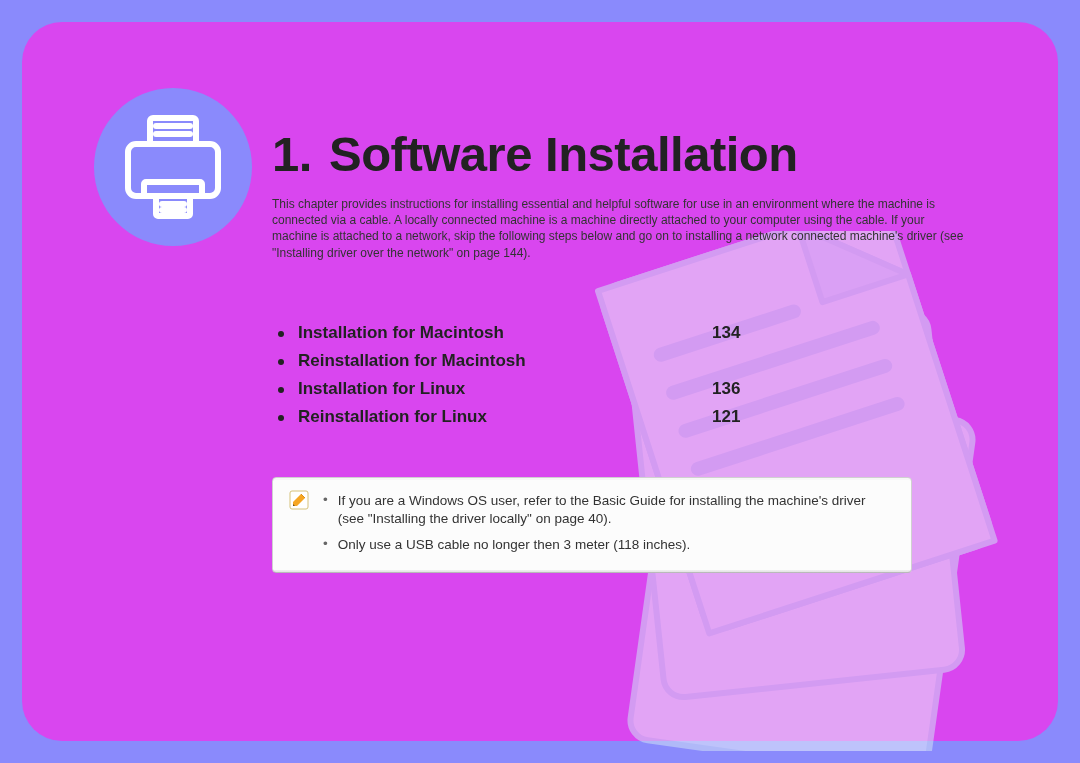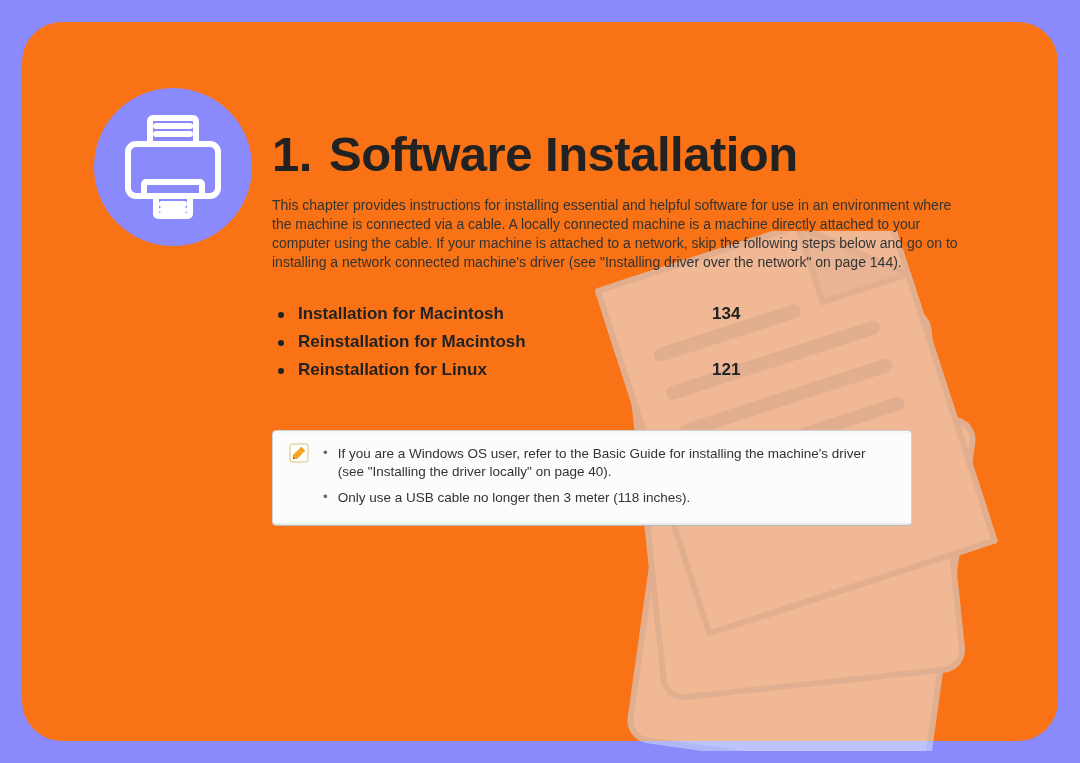--- a/index.html
+++ b/index.html
@@ -10,21 +10,21 @@
     background: #8a8afc;
     position: relative;
     overflow: hidden;
   }
   .page {
     position: absolute;
     left: 22px;
     right: 22px;
     top: 22px;
     bottom: 22px;
-    background: #f97316;
+    background: #d946ef;
     border-radius: 40px;
     padding: 0;
   }
 
   .printer-badge {
     position: absolute;
     left: 72px;
     top: 66px;
     width: 158px;
     height: 158px;
@@ -41,24 +41,24 @@
   h1 {
     font-size: 49px;
     font-weight: 700;
     color: #222;
     letter-spacing: -0.5px;
     margin-bottom: 14px;
   }
   .chnum { margin-right: 4px; }
 
   .intro {
-    font-size: 14px;
+    font-size: 12px;
     line-height: 1.35;
     color: #333;
-    margin-bottom: 28px;
+    margin-bottom: 58px;
   }
 
   .toc {
     list-style: none;
     margin-left: 6px;
     margin-bottom: 46px;
   }
   .toc li {
     display: flex;
     align-items: center;
@@ -173,20 +173,26 @@
       <li>
         <span class="bullet"></span>
         <span class="label">Installation for Macintosh</span>
         <span class="gap"></span>
         <span class="page-num">134</span>
       </li>
       <li>
         <span class="bullet"></span>
         <span class="label">Reinstallation for Macintosh</span>
         <span class="gap"></span>
+      </li>
+      <li>
+        <span class="bullet"></span>
+        <span class="label">Installation for Linux</span>
+        <span class="gap"></span>
+        <span class="page-num">136</span>
       </li>
       <li>
         <span class="bullet"></span>
         <span class="label">Reinstallation for Linux</span>
         <span class="gap"></span>
         <span class="page-num">121</span>
       </li>
     </ul>
 
     <div class="note-box">

